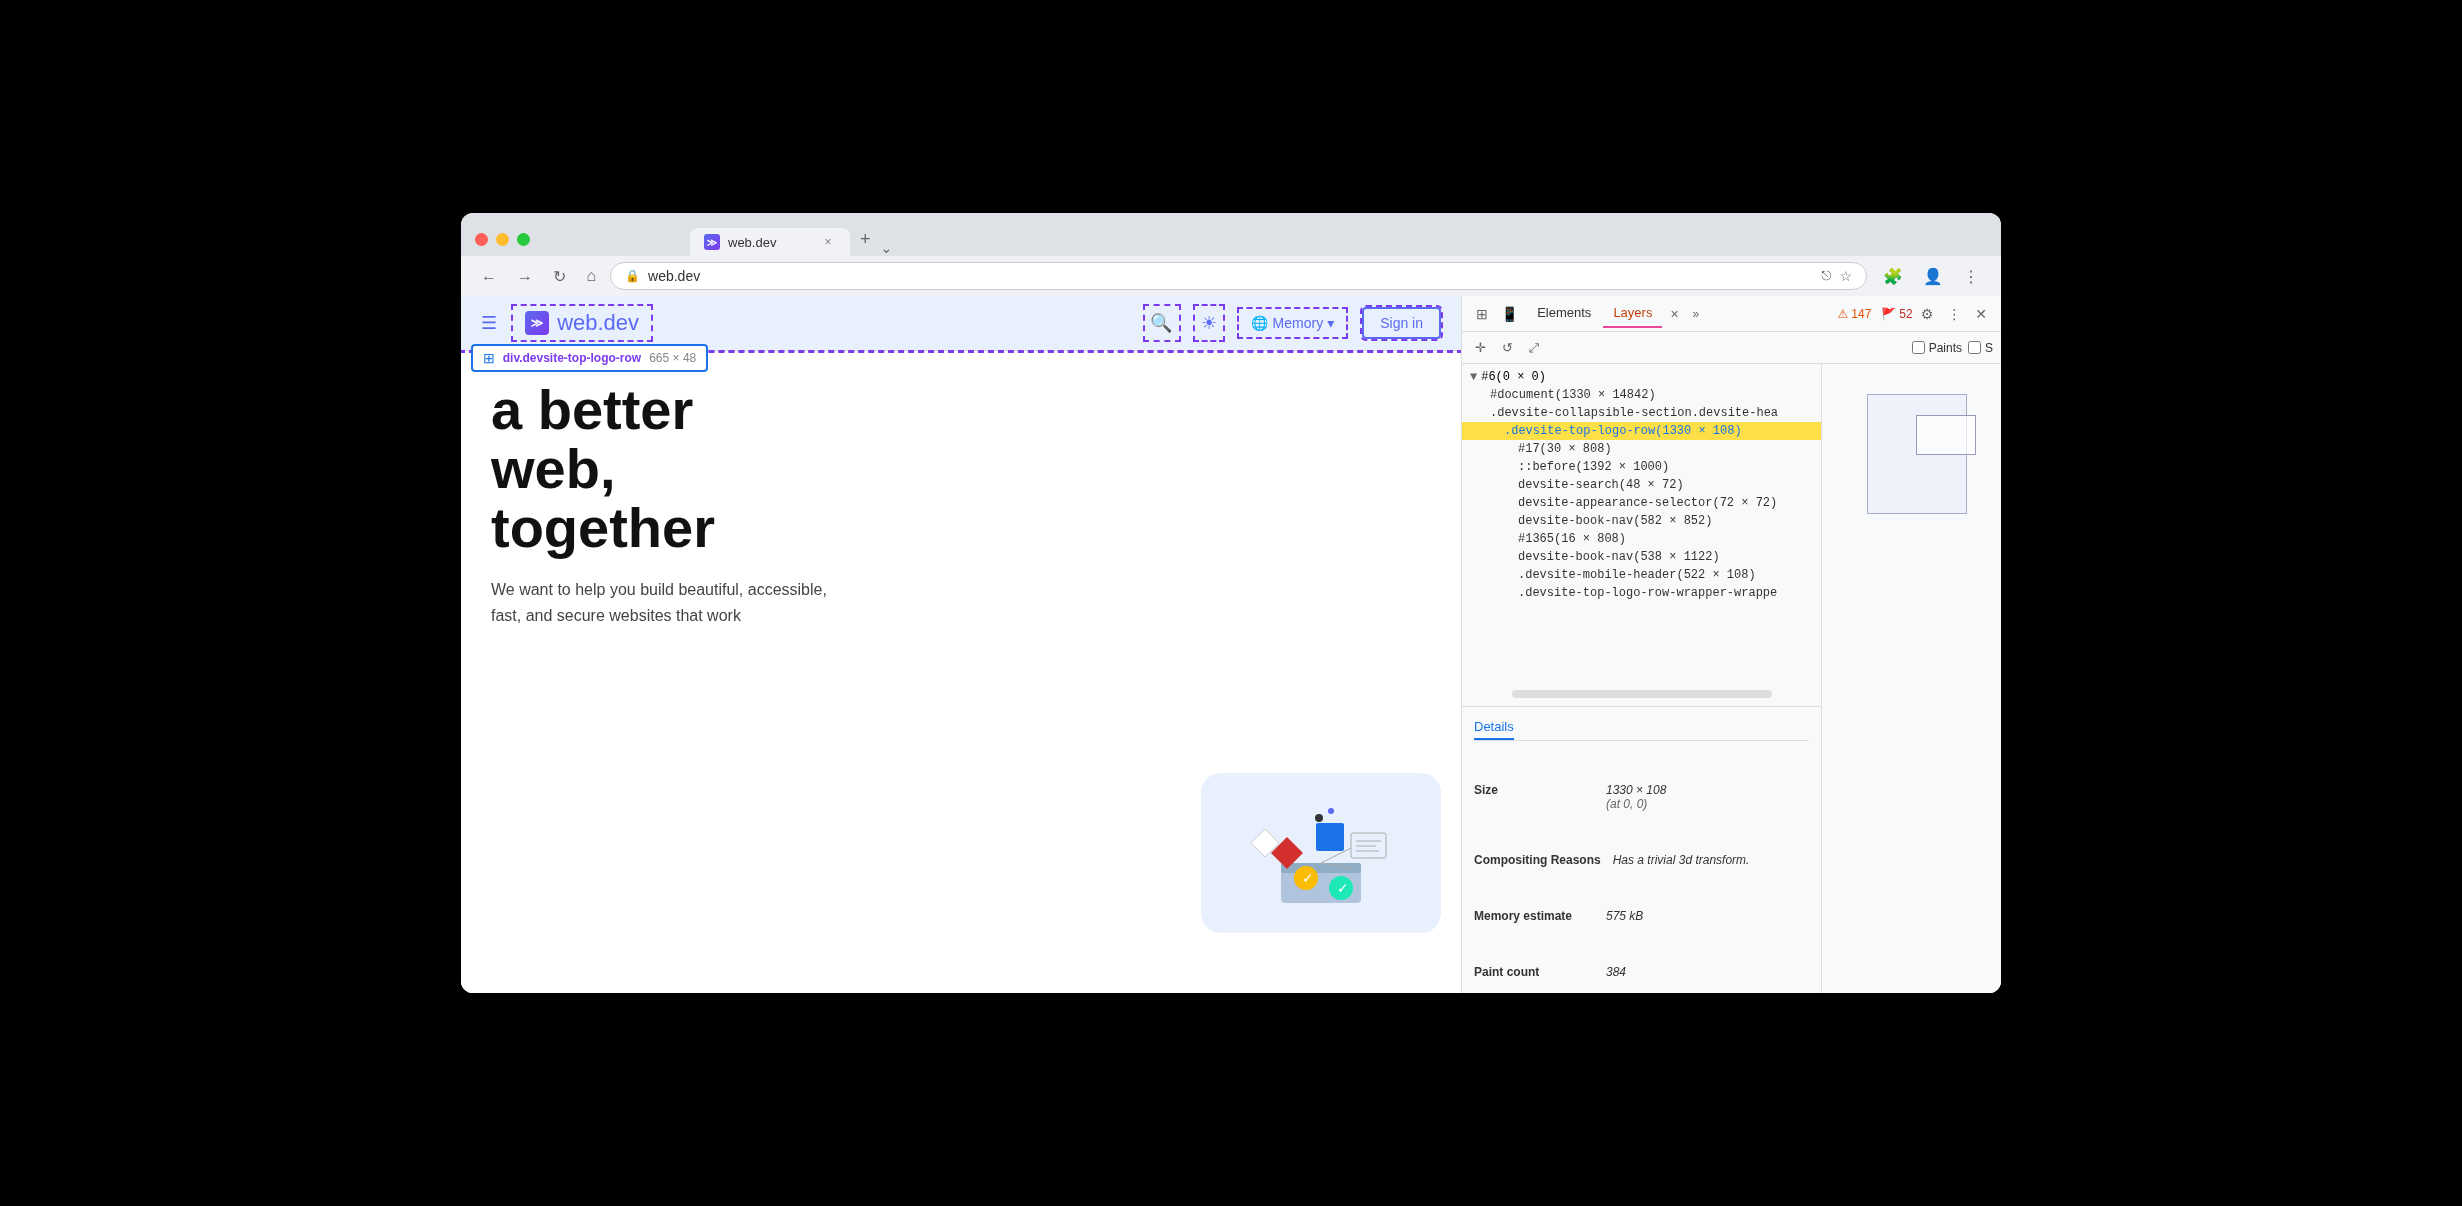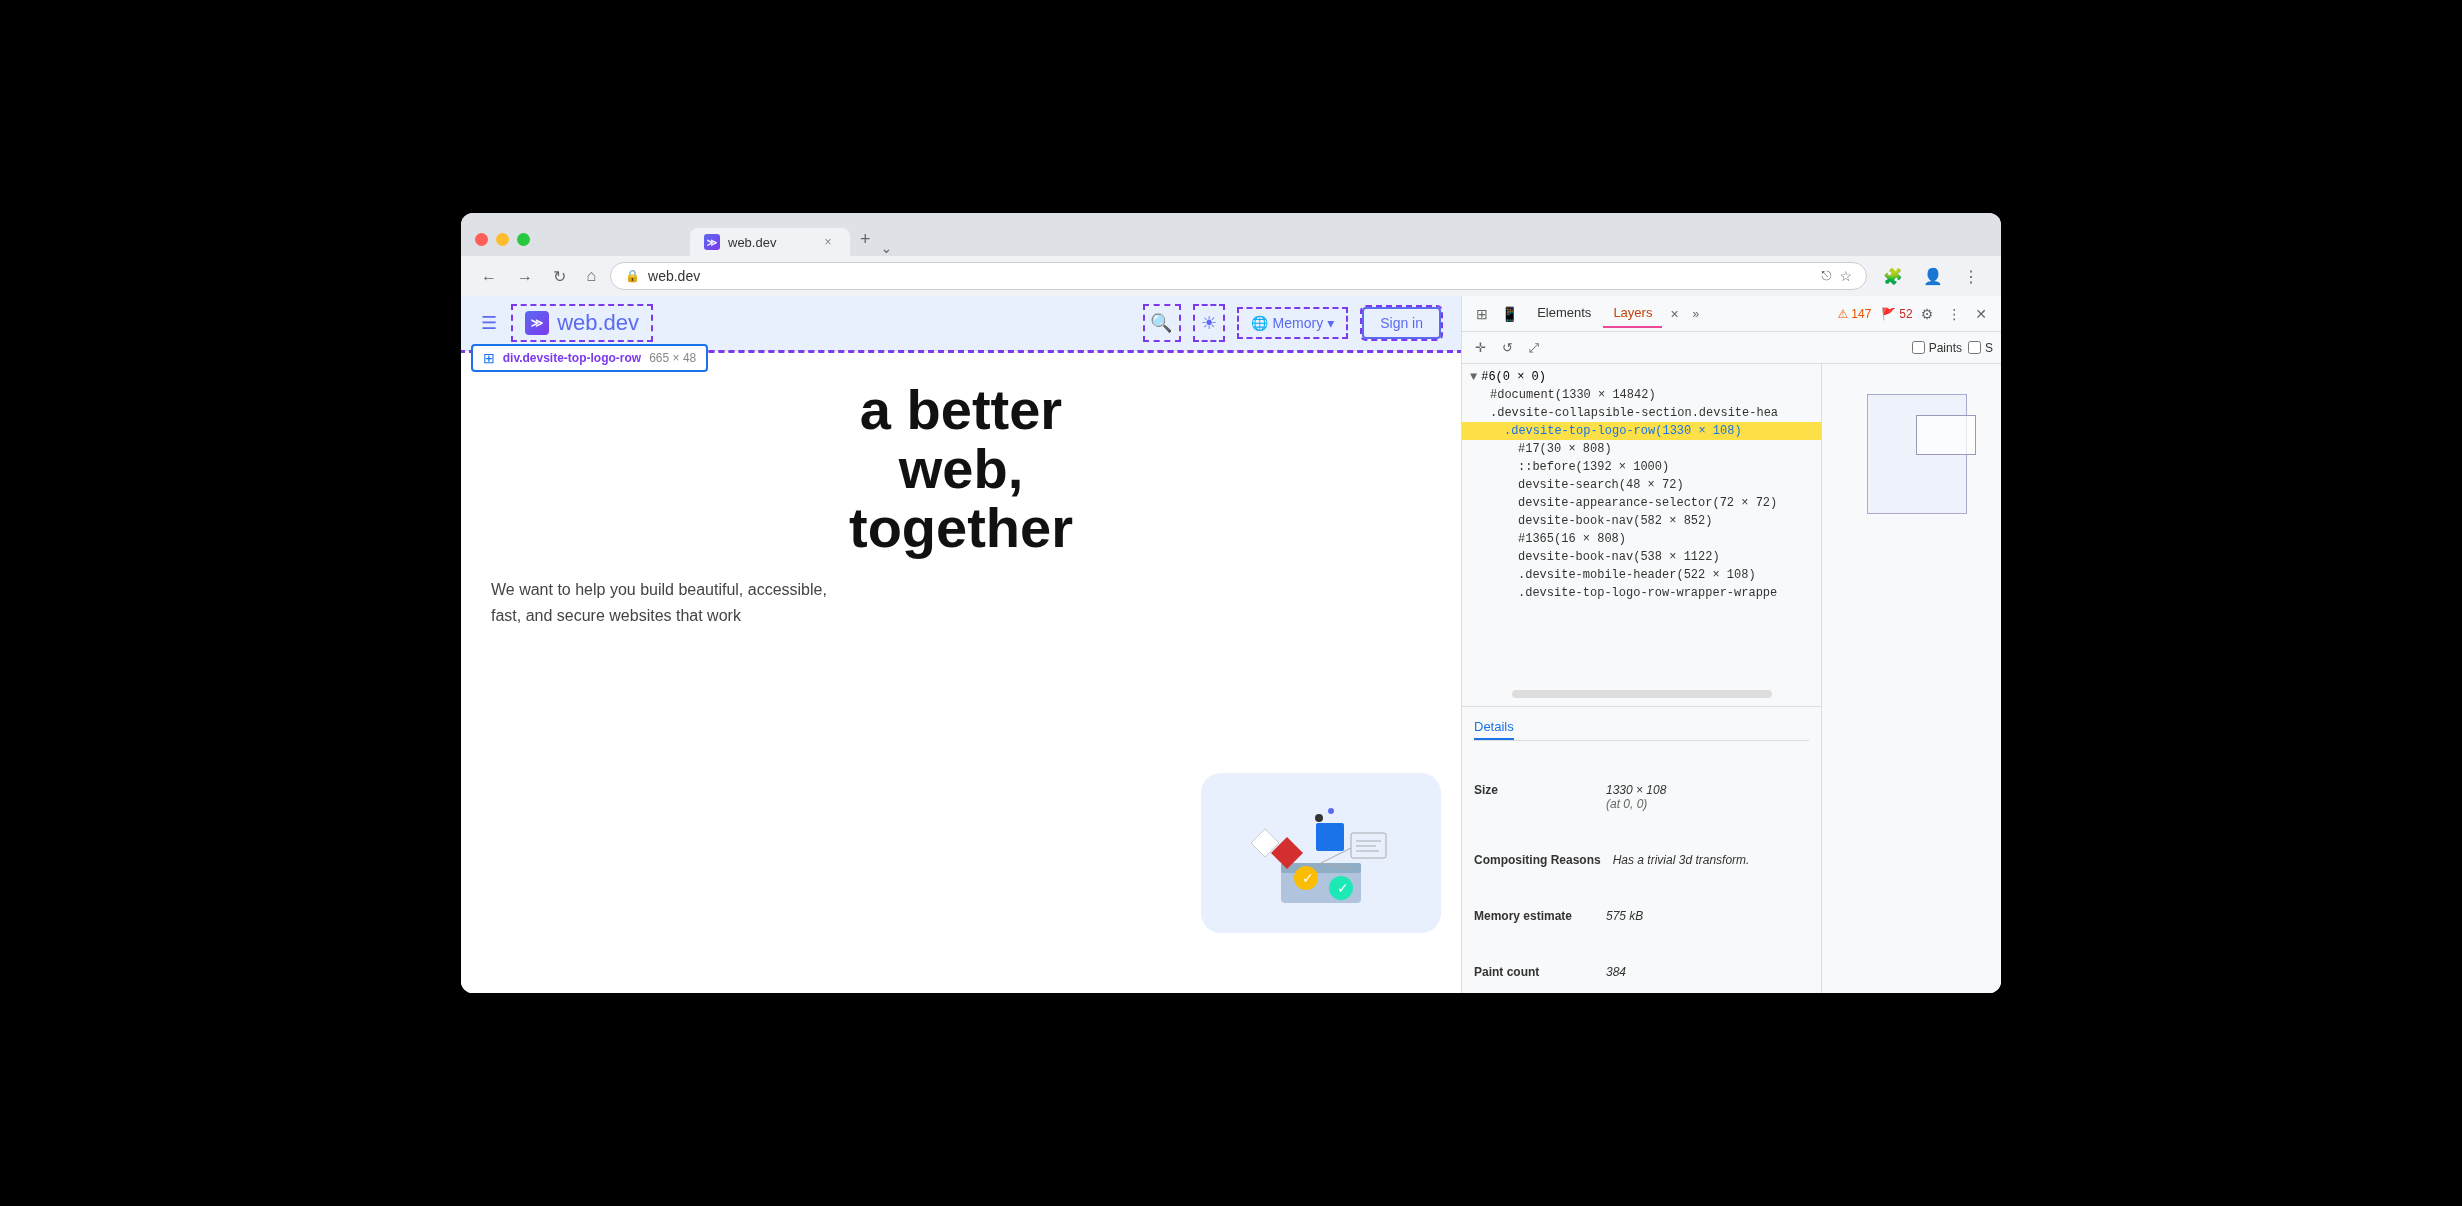--- a/index.html
+++ b/index.html
@@ -218,21 +218,20 @@
     
     .page-content {
       padding: 30px 30px 20px 30px;
     }
     .page-heading {
       font-size: 56px;
       font-weight: 900;
       color: #111;
       line-height: 1.05;
       margin-bottom: 20px;
-      text-align: center;
     }
     .page-subtext {
       font-size: 16px;
       color: #444;
       max-width: 350px;
       line-height: 1.6;
     }
     
     .illustration {
       position: absolute;

